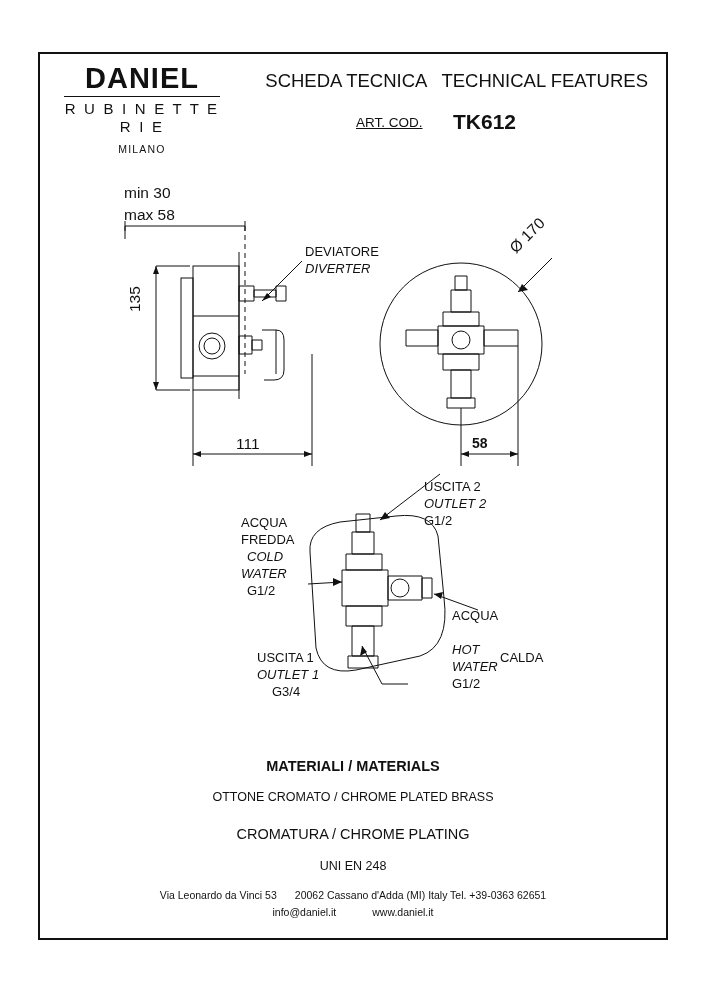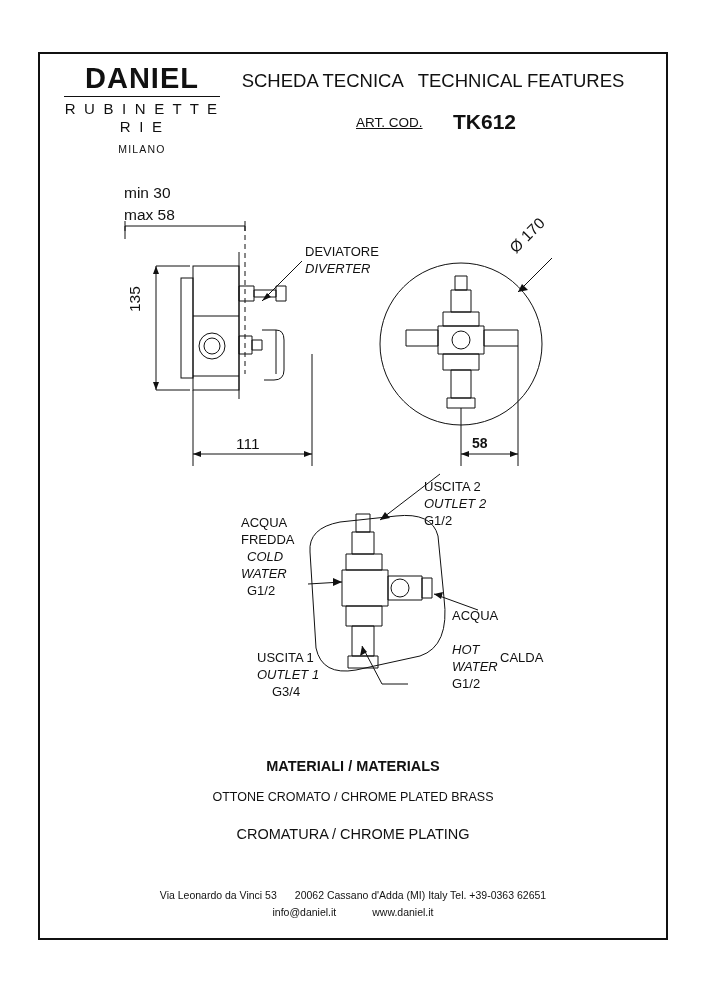--- a/index.html
+++ b/index.html
@@ -63,21 +63,21 @@
     letter-spacing: 1.2px;
     margin-top: 7px;
     color: #111;
   }
   .title-main {
     position: absolute;
     left: 178px;
     top: 16px;
     width: 430px;
     font-size: 18.5px;
-    text-align: center;
+    text-align: right;
     color: #111;
     white-space: nowrap;
   }
   .title-main .gap { display:inline-block; width: 14px; }
   .artcode-row {
     position: absolute;
     left: 196px;
     top: 56px;
     width: 400px;
     text-align: center;
@@ -295,20 +295,21 @@
   <div class="lbl" style="left:412px; top:622px;">G1/2</div>
 
   <div class="lbl" style="left:217px; top:596px;">USCITA 1</div>
   <div class="lbl it" style="left:217px; top:613px;">OUTLET 1</div>
   <div class="lbl" style="left:232px; top:630px;">G3/4</div>
 
   <div class="materials">
     <div class="mat-h">MATERIALI / MATERIALS</div>
     <div class="mat-p">OTTONE CROMATO  / CHROME PLATED BRASS</div>
     <div class="mat-h2">CROMATURA / CHROME PLATING</div>
+    <div class="mat-p2">UNI EN 248</div>
   </div>
 
   <div class="footer">
     <div>
       <span>Via Leonardo da Vinci 53</span><span class="sp"></span><span>20062 Cassano d'Adda (MI) Italy Tel. +39-0363 62651</span>
     </div>
     <div>
       <span>info@daniel.it</span><span class="sp"></span><span class="sp"></span><span>www.daniel.it</span>
     </div>
   </div>

